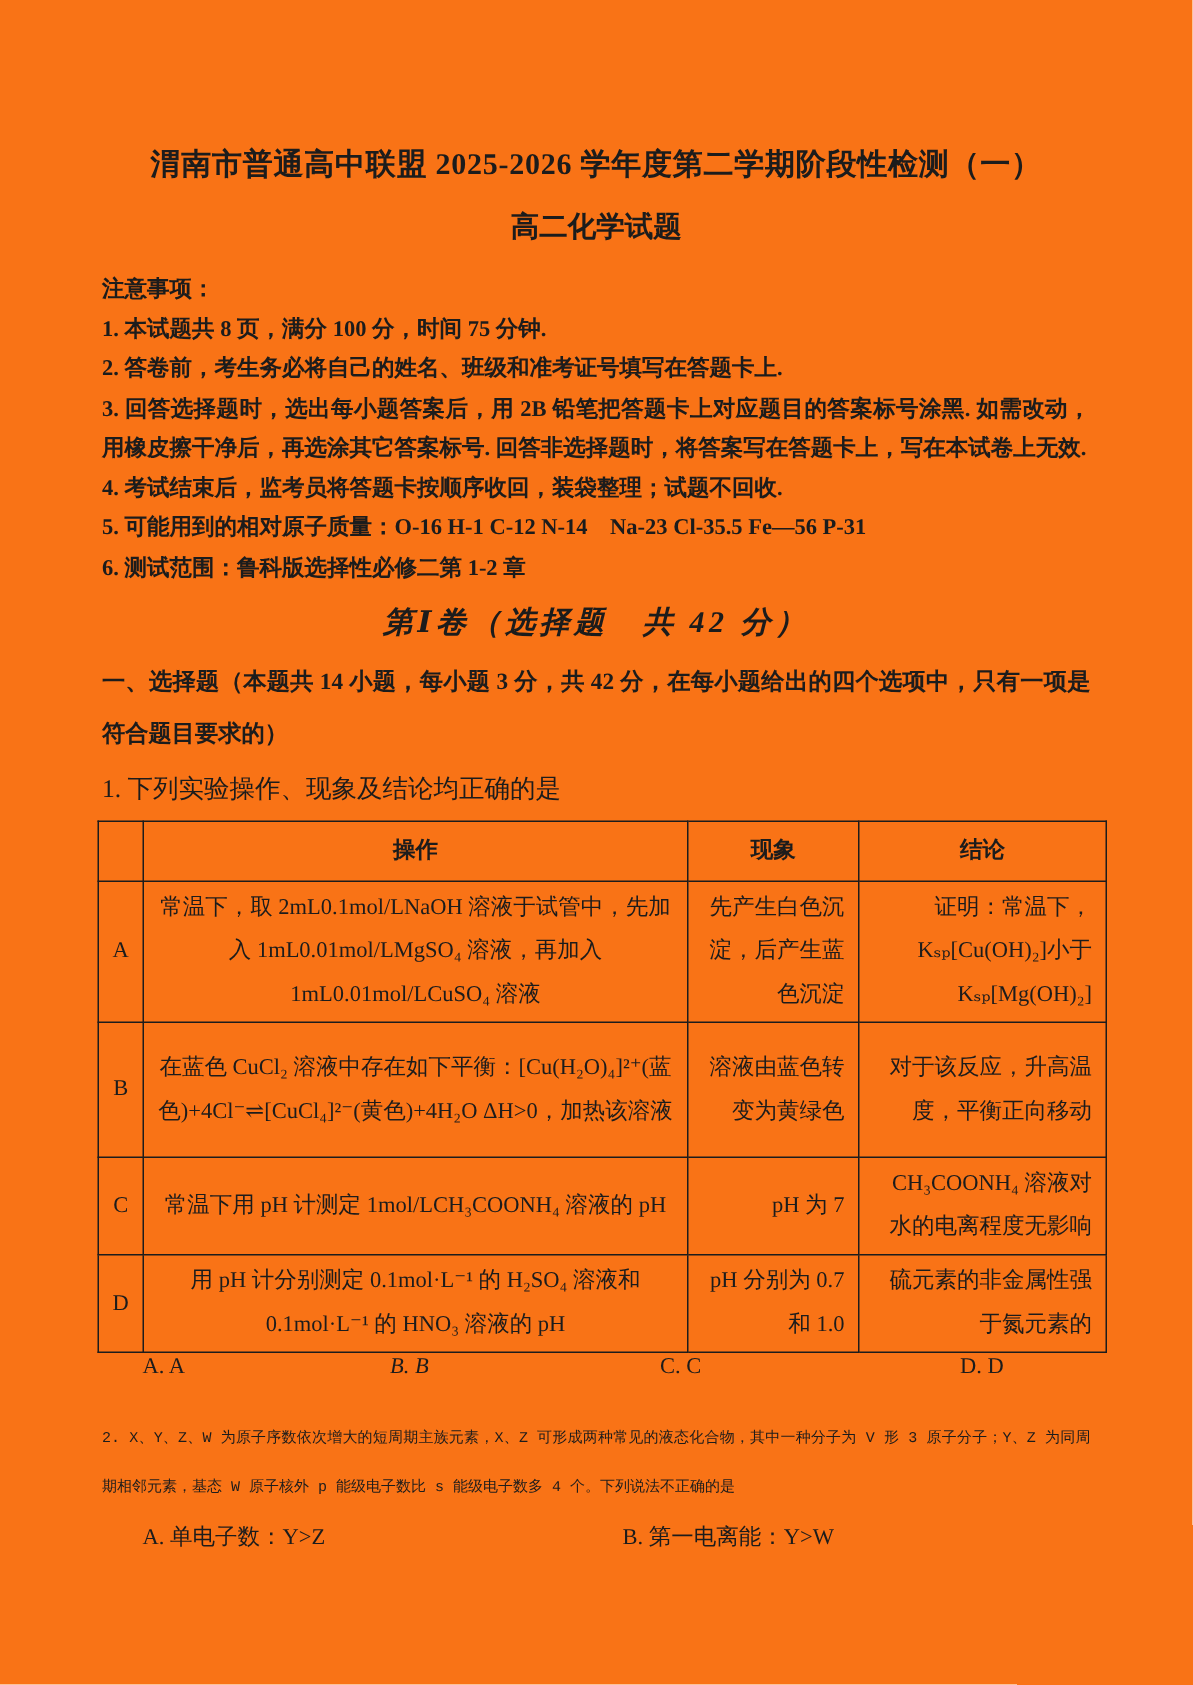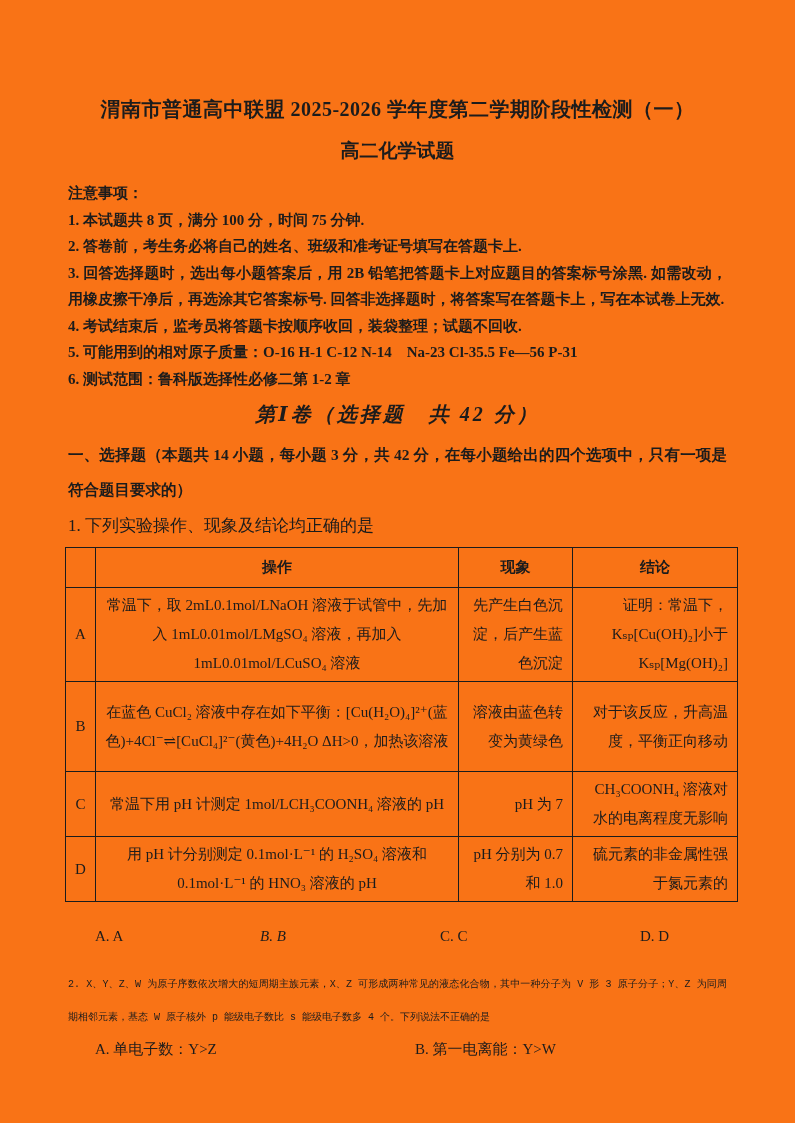--- a/index.html
+++ b/index.html
@@ -81,21 +81,21 @@
   .col-letter { width: 30px; }
   .col-op { width: 363px; }
   .col-ph { width: 114px; }
   .col-cc { width: 165px; }
   td.cell-letter { text-align: center; }
   td.cell-op { text-align: center; }
   td.cell-ph, td.cell-cc { text-align: right; }
   tr.row-tall td { height: 90px; }
   tr.row-mid td { height: 64px; }
 
-  .options-row { position: relative; height: 30px; margin-top: 26px; font-size: 15px; }
+  .options-row { position: relative; height: 30px; margin-top: 1px; font-size: 15px; }
   .options-row .opt { position: absolute; top: 0; white-space: nowrap; }
   .q1-opt-0 { left: 27px; }
   .q1-opt-1 { left: 192px; font-style: italic; }
   .q1-opt-2 { left: 372px; }
   .q1-opt-3 { left: 572px; }
 
   .q2-stem { margin-top: 10px; font-size: 10px; line-height: 33px; text-align: justify; font-family: Liberation Mono, monospace; }
 
   .q2-options { position: relative; height: 30px; margin-top: 6px; font-size: 15px; }
   .q2-opt-0 { left: 27px; }

